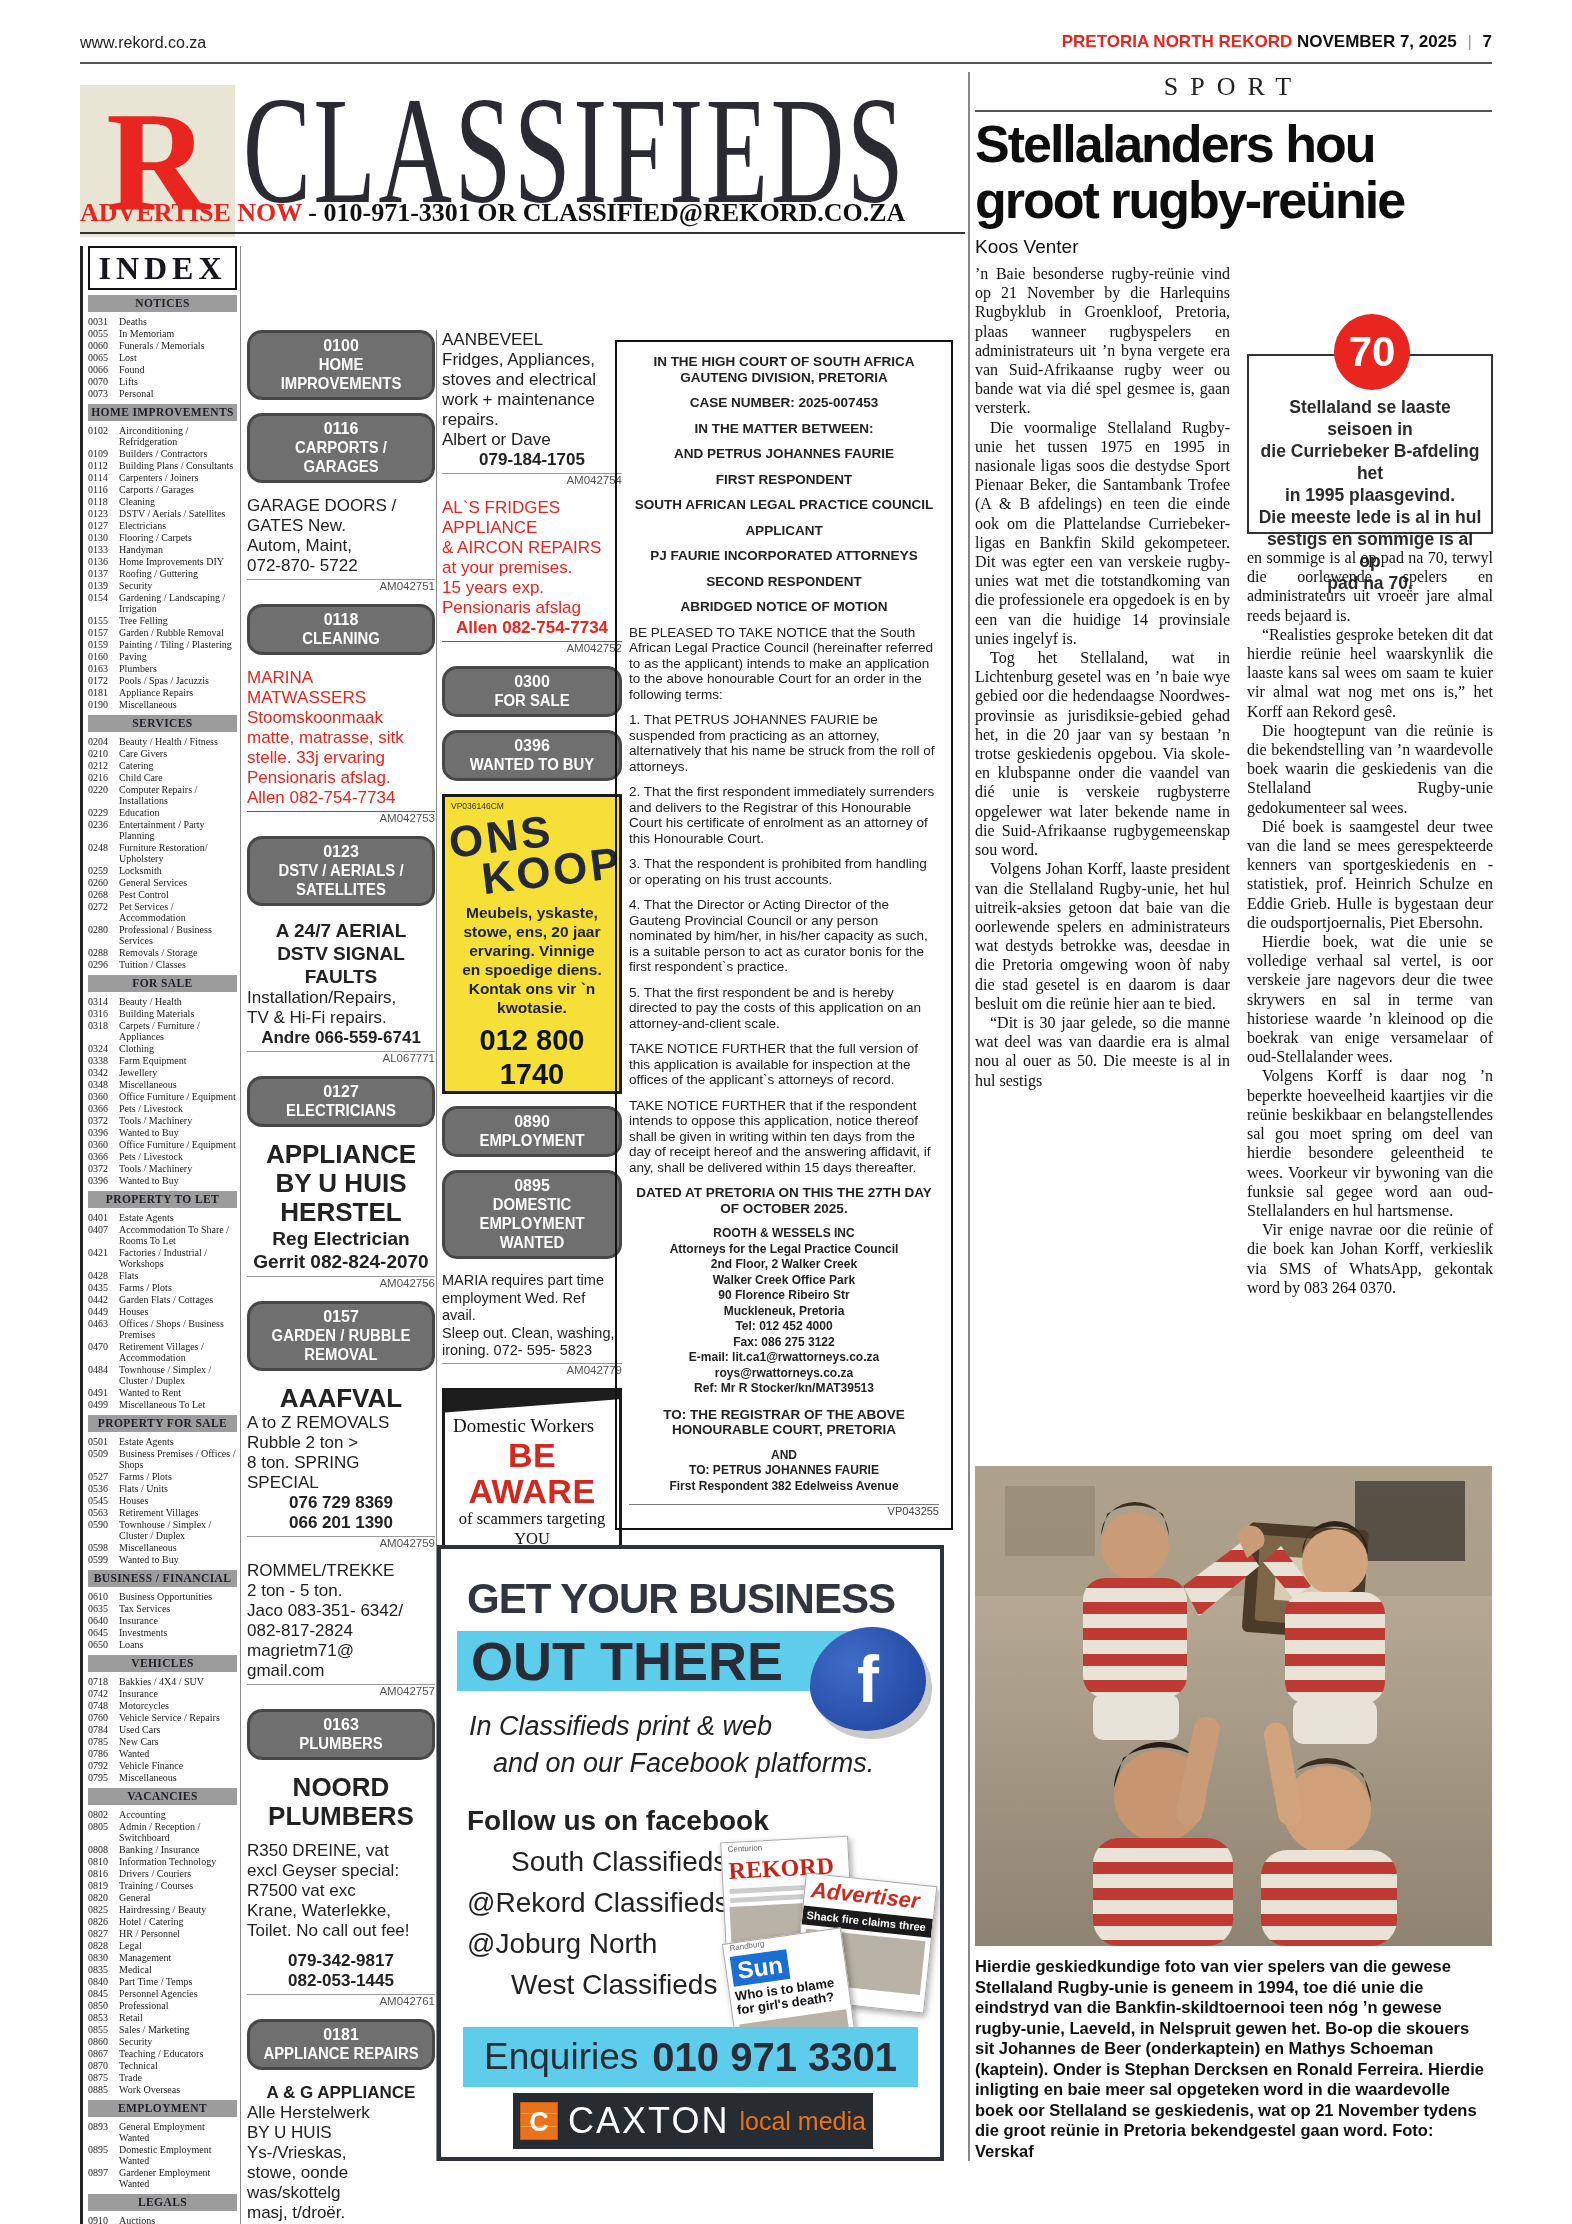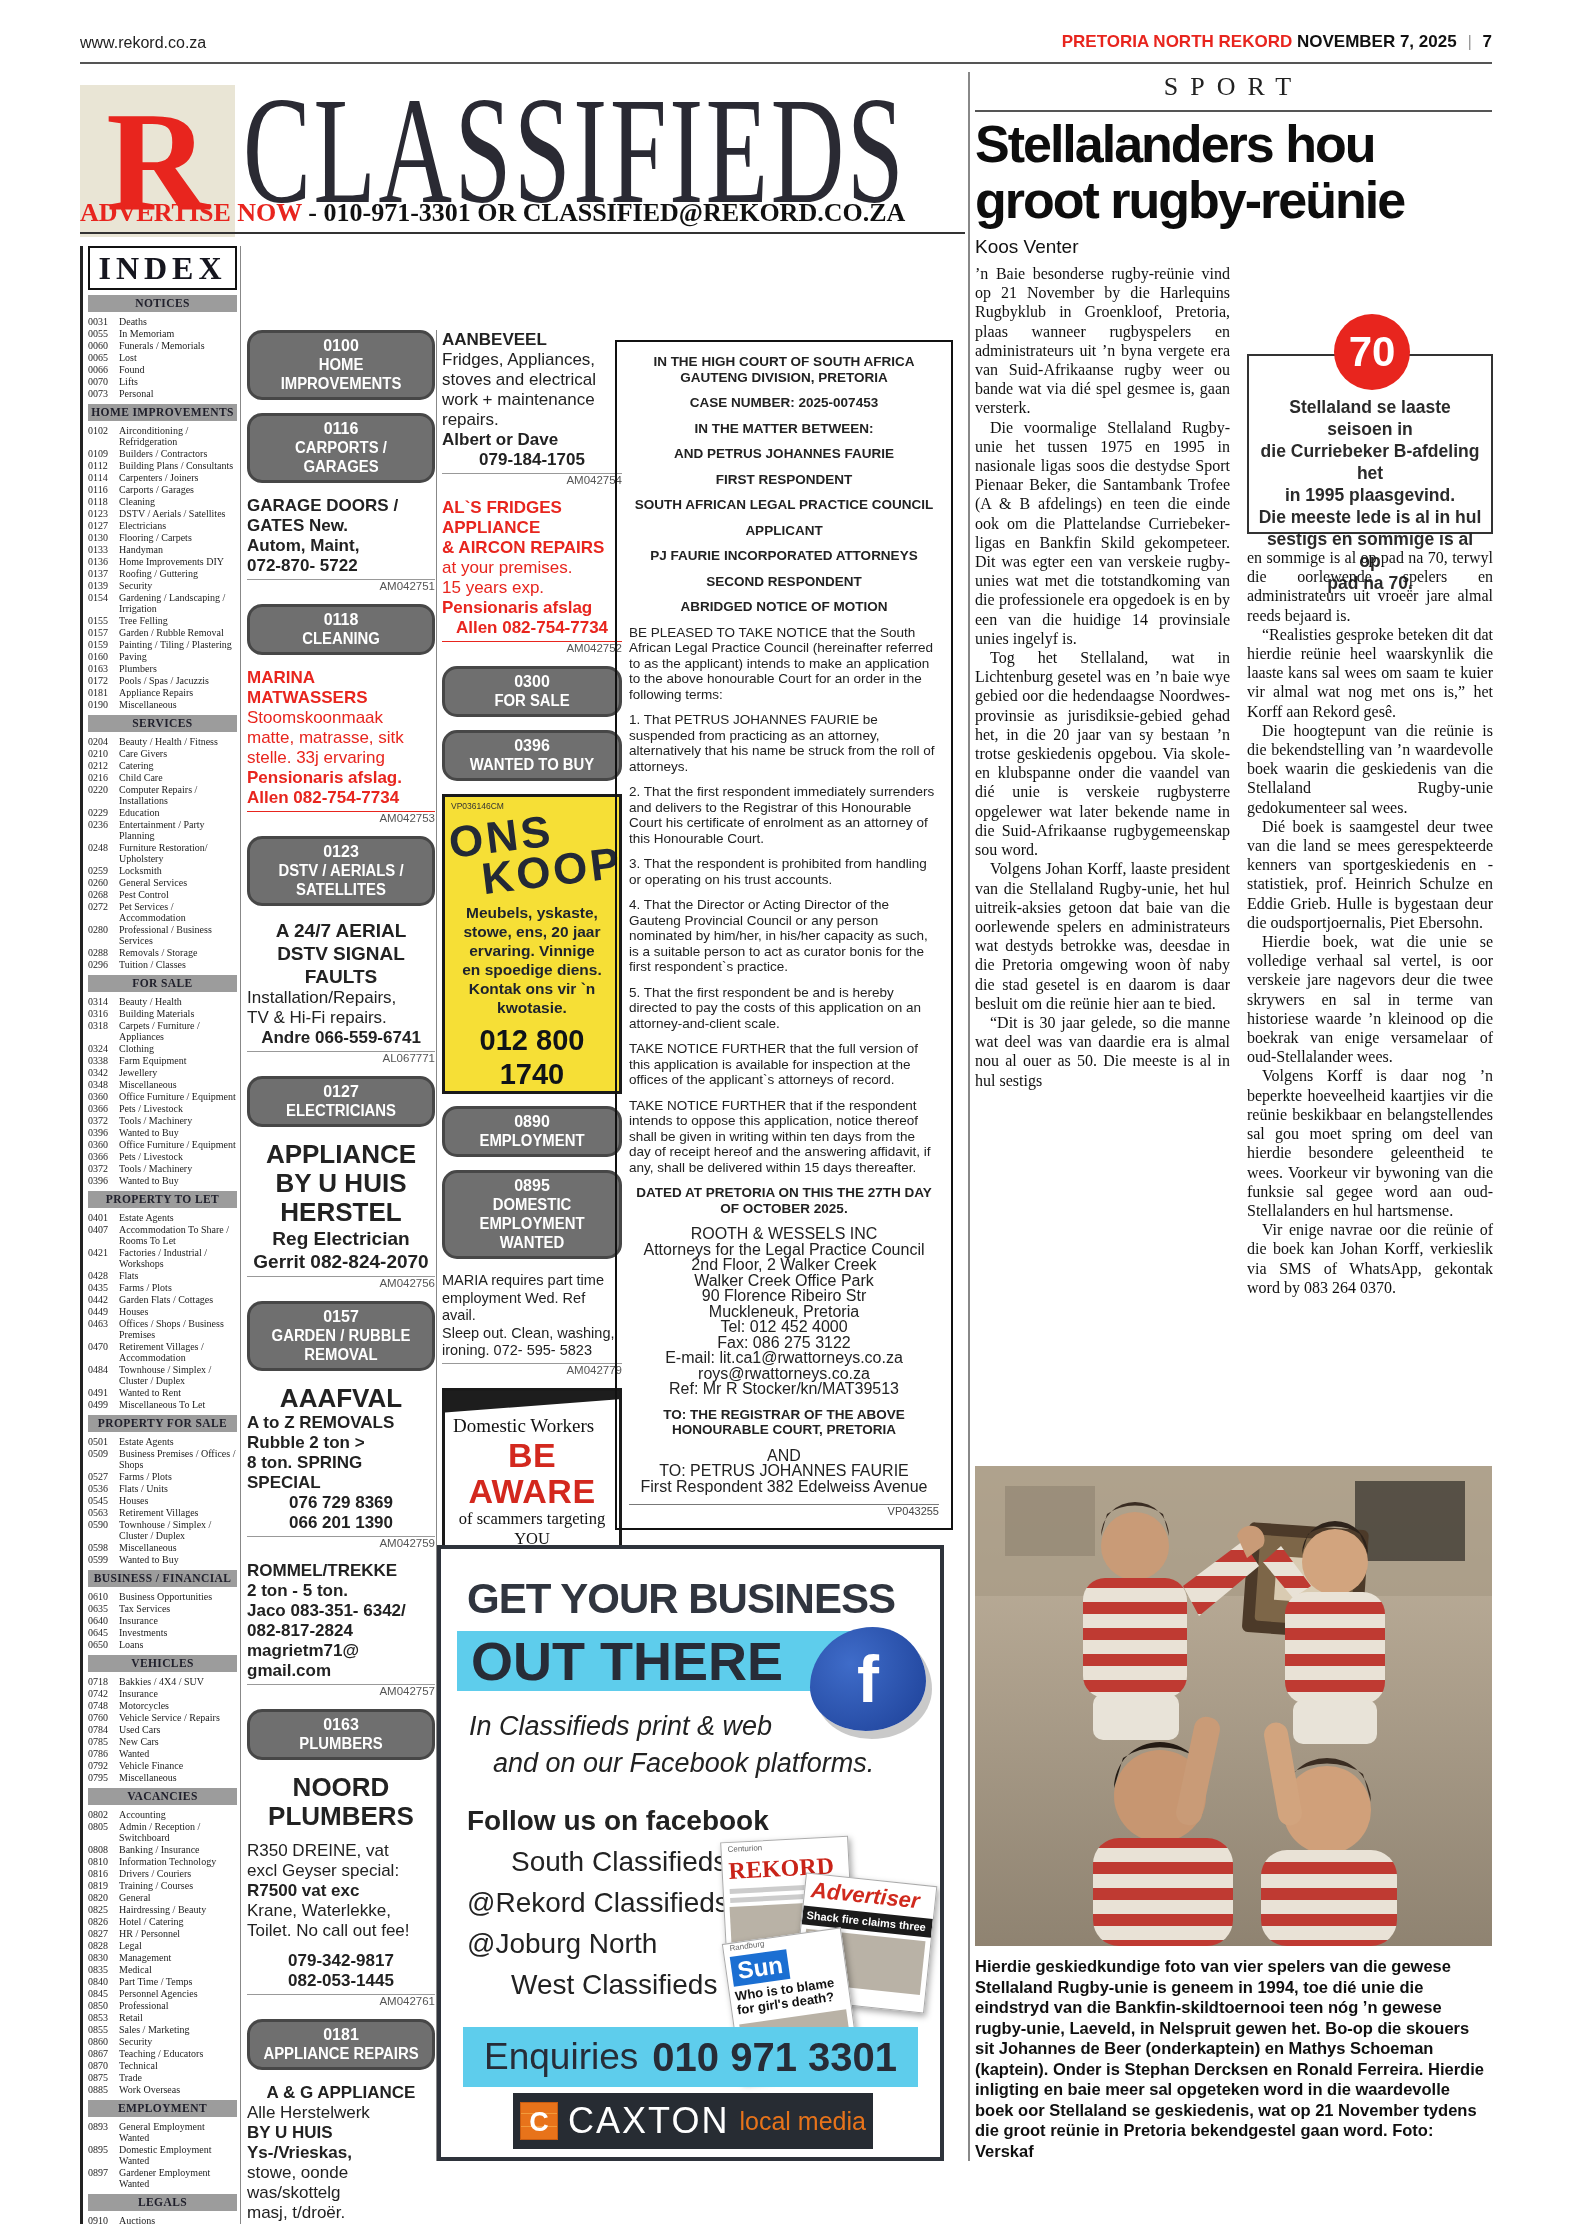--- a/index.html
+++ b/index.html
@@ -29,21 +29,21 @@
 .idx-code{min-width:26px}
 .idx-lbl{flex:1}
 
 #col2{left:247px;top:330px;width:188px}
 #col3{left:442px;top:330px;width:180px}
 .badge{background:#6f6f6f;border:3px solid #474747;border-radius:15px;color:#fff;text-align:center;padding:4px 2px;margin-bottom:13px;font-family:"Liberation Sans",sans-serif}
 .badge-code{font-weight:700;font-size:16px;line-height:18px}
 .badge-label{font-weight:700;font-size:16px;line-height:19px;white-space:pre-line;transform:scaleX(.93)}
 .ad{font-family:"Liberation Sans",sans-serif;color:#222;margin-bottom:12px}
 .ad.red{color:#e8251e}
-.ln-b{font-weight:700;font-size:17px;line-height:20px}
+.ln-b{font-weight:400;font-size:17px;line-height:20px}
 .ln-n{font-size:17px;line-height:20px}
 .ln-bc{font-weight:700;font-size:17px;line-height:20px;text-align:center}
 .ln-xl{font-weight:700;font-size:26px;line-height:29px;text-align:center}
 .ln-lg{font-weight:700;font-size:19px;line-height:23px;text-align:center}
 .ln-sm{font-size:14.5px;line-height:17.5px}
 .ln-sp{height:10px}
 .ref{border-top:1.5px solid #999;margin-top:3px;text-align:right;font:11.5px "Liberation Sans",sans-serif;color:#555}
 .ad.red .ref{border-color:#e8251e}
 
 #onskoop{background:#f6df36;border:3px solid #1a1a1a;padding:4px 6px 0;margin-bottom:12px}
@@ -59,21 +59,21 @@
 #ba-kicker{font:19px "Liberation Serif",serif;color:#111}
 #ba-title{font:700 34px/36px "Liberation Sans",sans-serif;color:#d3281e;text-align:center;letter-spacing:.5px}
 #ba-sub{font:16.5px/20px "Liberation Serif",serif;text-align:center;margin-bottom:8px}
 #ba-body{font:16.5px/21px "Liberation Serif",serif;text-align:center}
 #ba-body .not{color:#d3281e;font-weight:700}
 #ba-report{border-top:1.5px solid #444;margin-top:8px;padding-top:5px;font:700 14px/17px "Liberation Serif",serif;color:#d3281e}
 
 #legal{left:615px;top:340px;width:338px;height:1190px;border:2px solid #111;padding:12px 12px 6px;font-family:"Liberation Sans",sans-serif;color:#222;overflow:hidden}
 .lg-h{font-weight:700;text-align:center;font-size:13.5px;line-height:15.5px;margin-bottom:10px}
 .lg-p{font-size:13.5px;line-height:15.5px;margin-bottom:10px}
-.lg-a{font-weight:400;text-align:center;font-size:16px;line-height:15.5px;margin-bottom:10px;white-space:pre-line}
+.lg-a{font-weight:700;text-align:center;font-size:12px;line-height:15.5px;margin-bottom:10px;white-space:pre-line}
 #lg-ref{border-top:1px solid #777;text-align:right;font-size:11px;color:#444;margin-top:2px}
 
 #fbad{left:437px;top:1545px;width:507px;height:616px;border:4px solid #2e333b;background:#fff;font-family:"Liberation Sans",sans-serif;overflow:hidden}
 #fb-l1{margin:26px 0 0 26px;font-weight:700;font-size:42px;color:#30353f;letter-spacing:-1px}
 #fb-cyan{margin:8px 0 0 16px;width:408px;height:60px;background:#5ecdec;display:flex;align-items:center;padding-left:14px}
 #fb-l2{font-weight:700;font-size:54px;color:#272c37;letter-spacing:0}
 #fb-blob{position:absolute;right:14px;top:78px;width:116px;height:104px;background:radial-gradient(circle at 35% 35%,#3f6cc9,#1c3f96);border-radius:54% 46% 52% 48%/58% 52% 48% 42%;box-shadow:6px 8px 0 rgba(40,40,40,.25);text-align:center}
 #fb-f{font:700 66px/104px "Liberation Sans",sans-serif;color:#fff}
 #fb-tag1{margin:20px 0 0 28px;font:italic 27px "Liberation Sans",sans-serif;color:#222}
 #fb-tag2{margin:6px 0 0 52px;font:italic 27px "Liberation Sans",sans-serif;color:#222}

